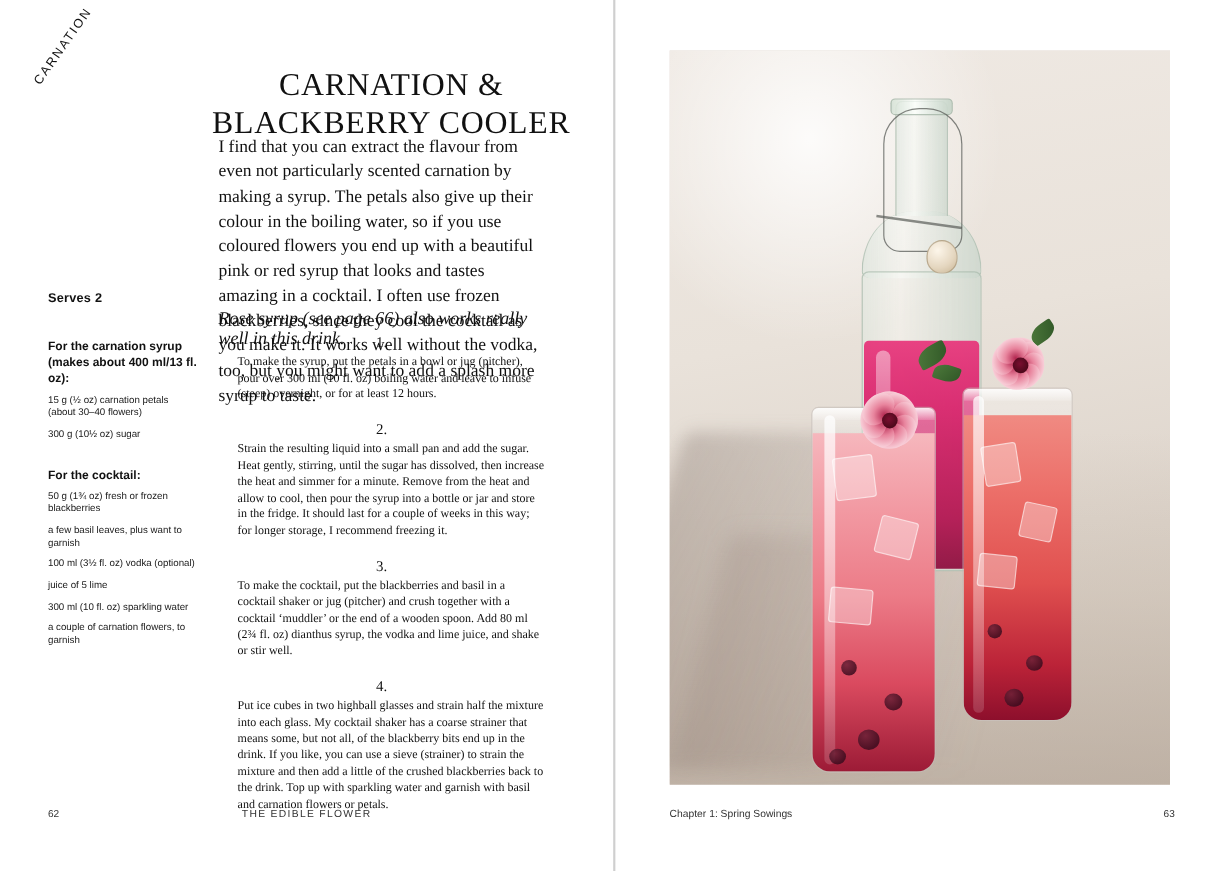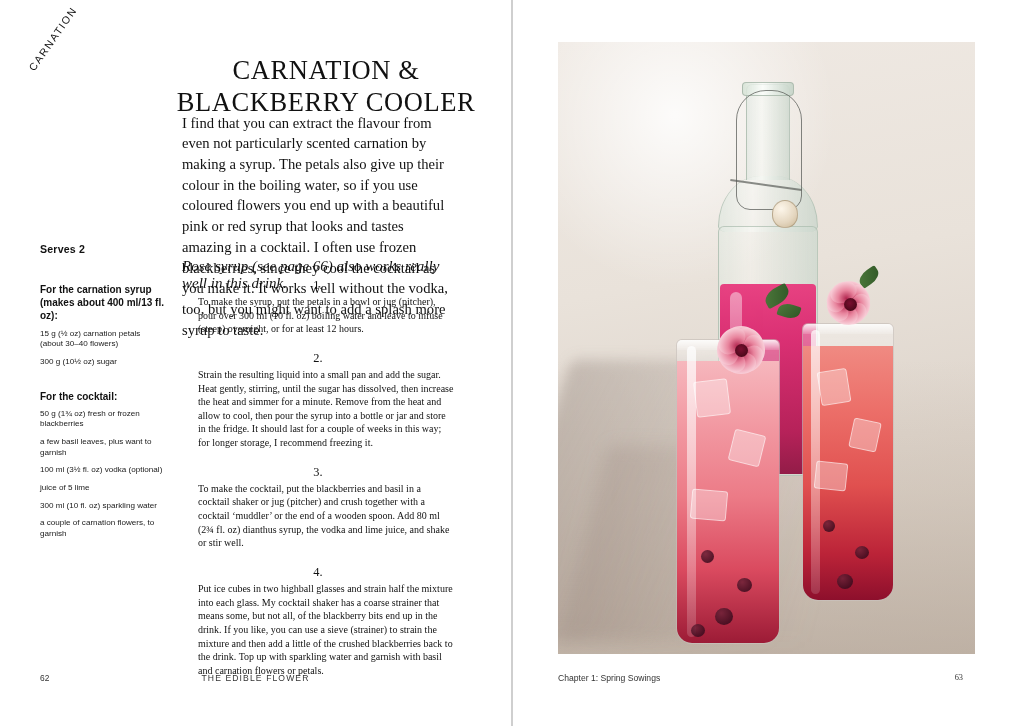--- a/index.html
+++ b/index.html
@@ -360,22 +360,22 @@
   
   .chapter-note {
     position: absolute;
     left: 45px; top: 673px;
     font-family: "Liberation Sans", sans-serif;
     font-size: 8.6px;
     color: #333;
   }
   .folio-right {
     position: absolute;
-    right: 57px; top: 673px;
-    font-family: Liberation Serif, serif;
+    right: 41px; top: 673px;
+    font-family: Liberation Sans, sans-serif;
     font-size: 8.4px;
     color: #333;
   }
 </style>
 </head>
 <body>
 
 <div id="page">
 
   <div class="left-page">

